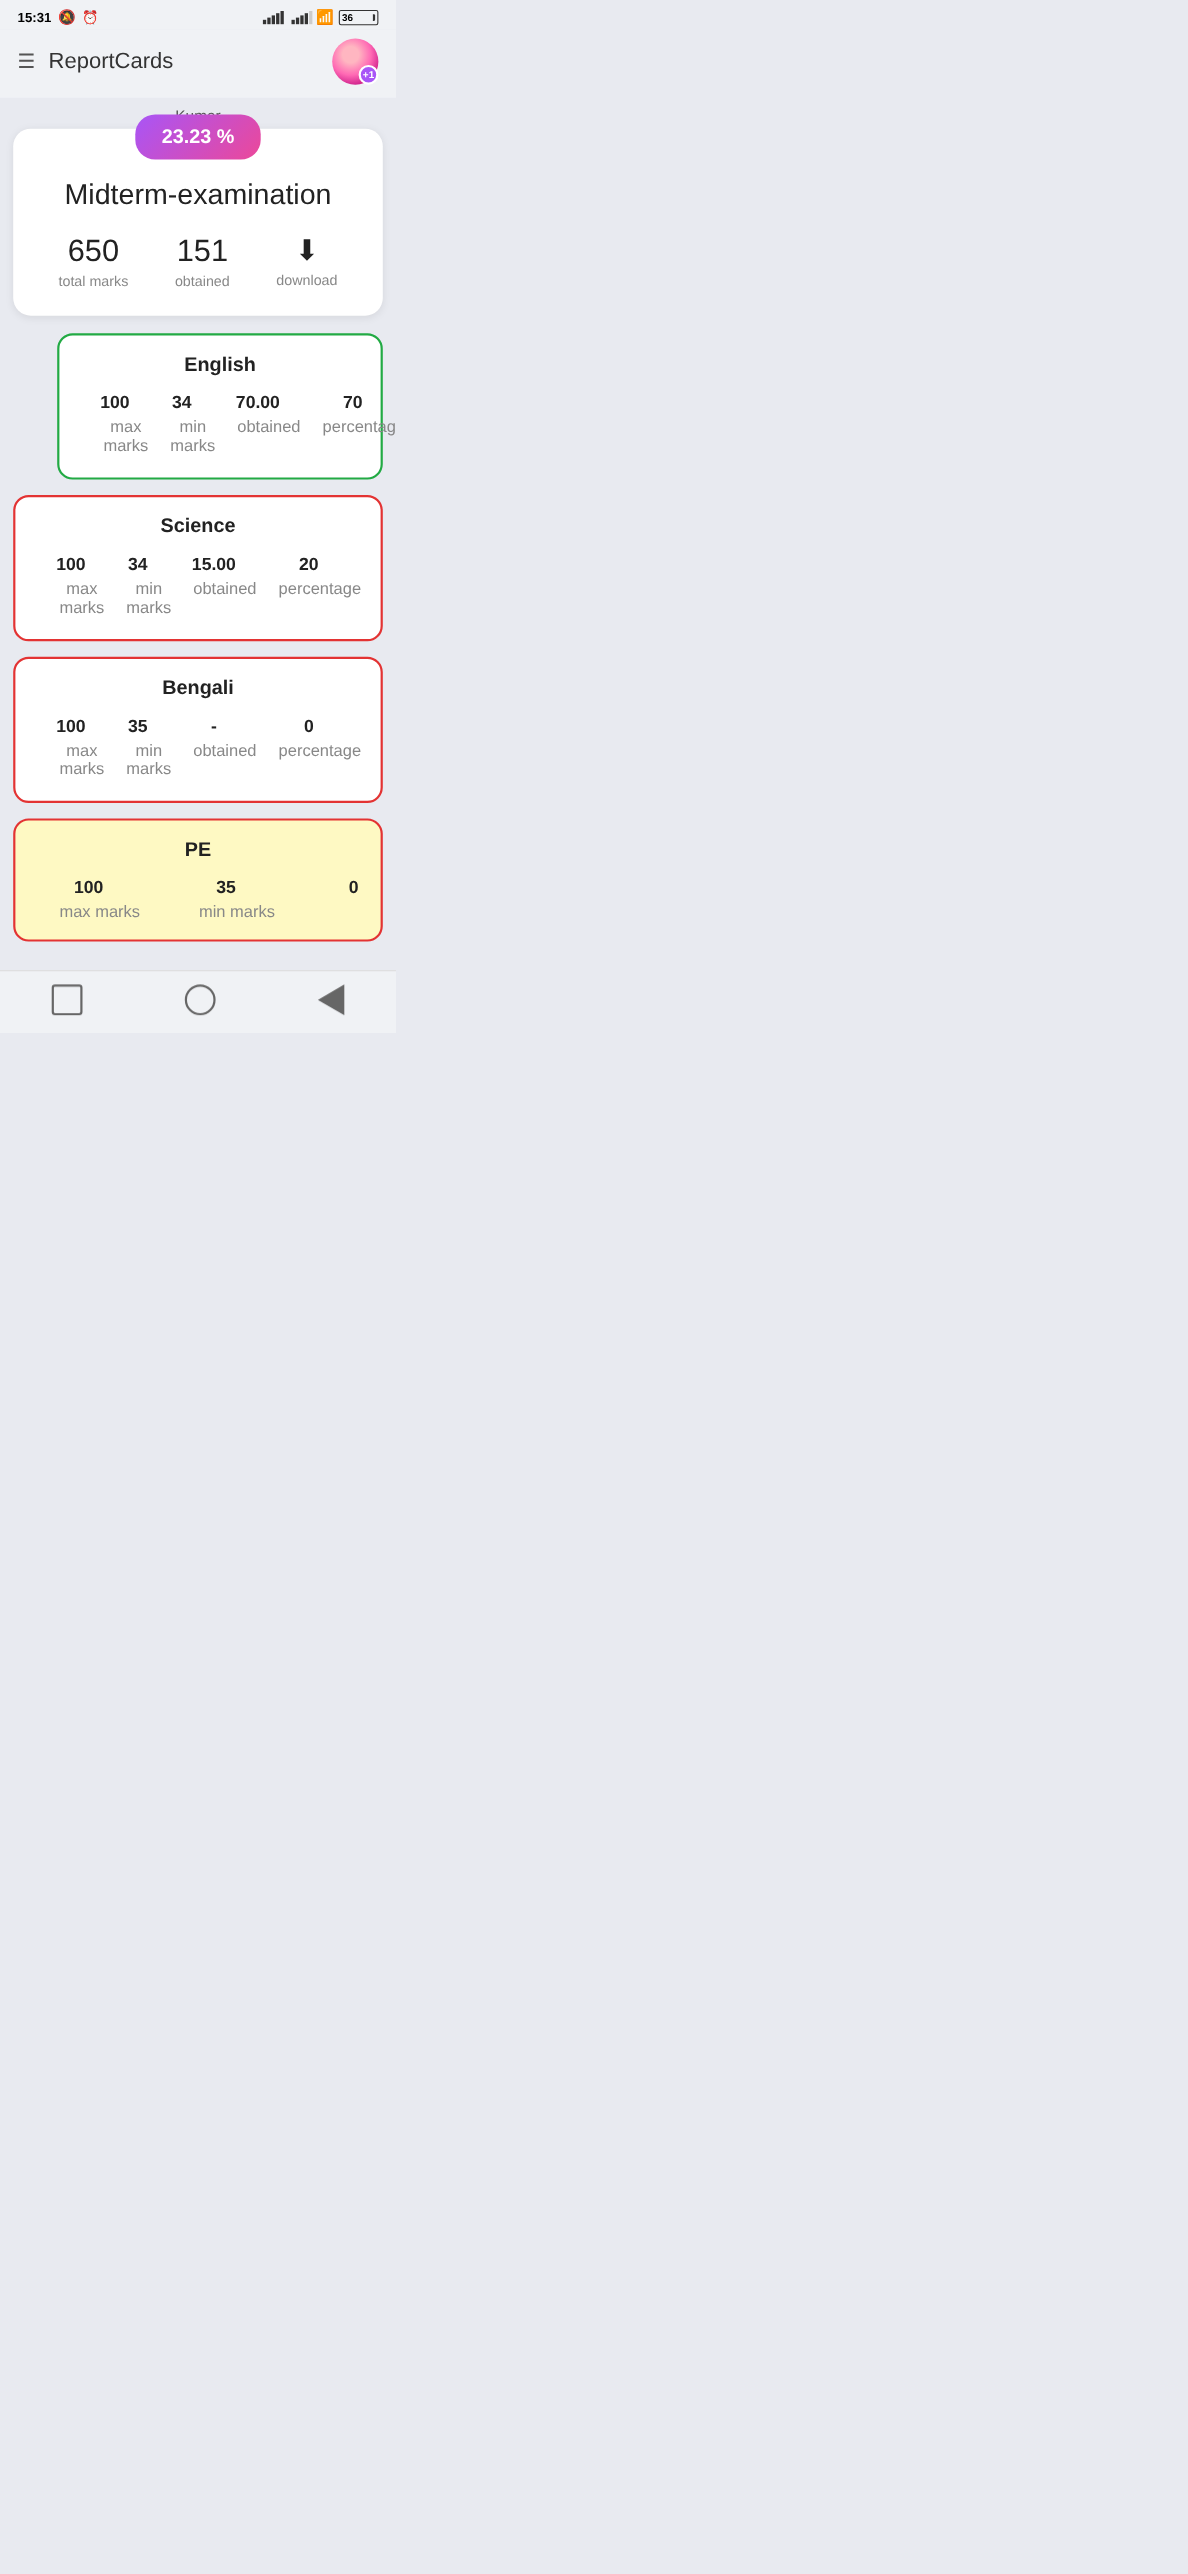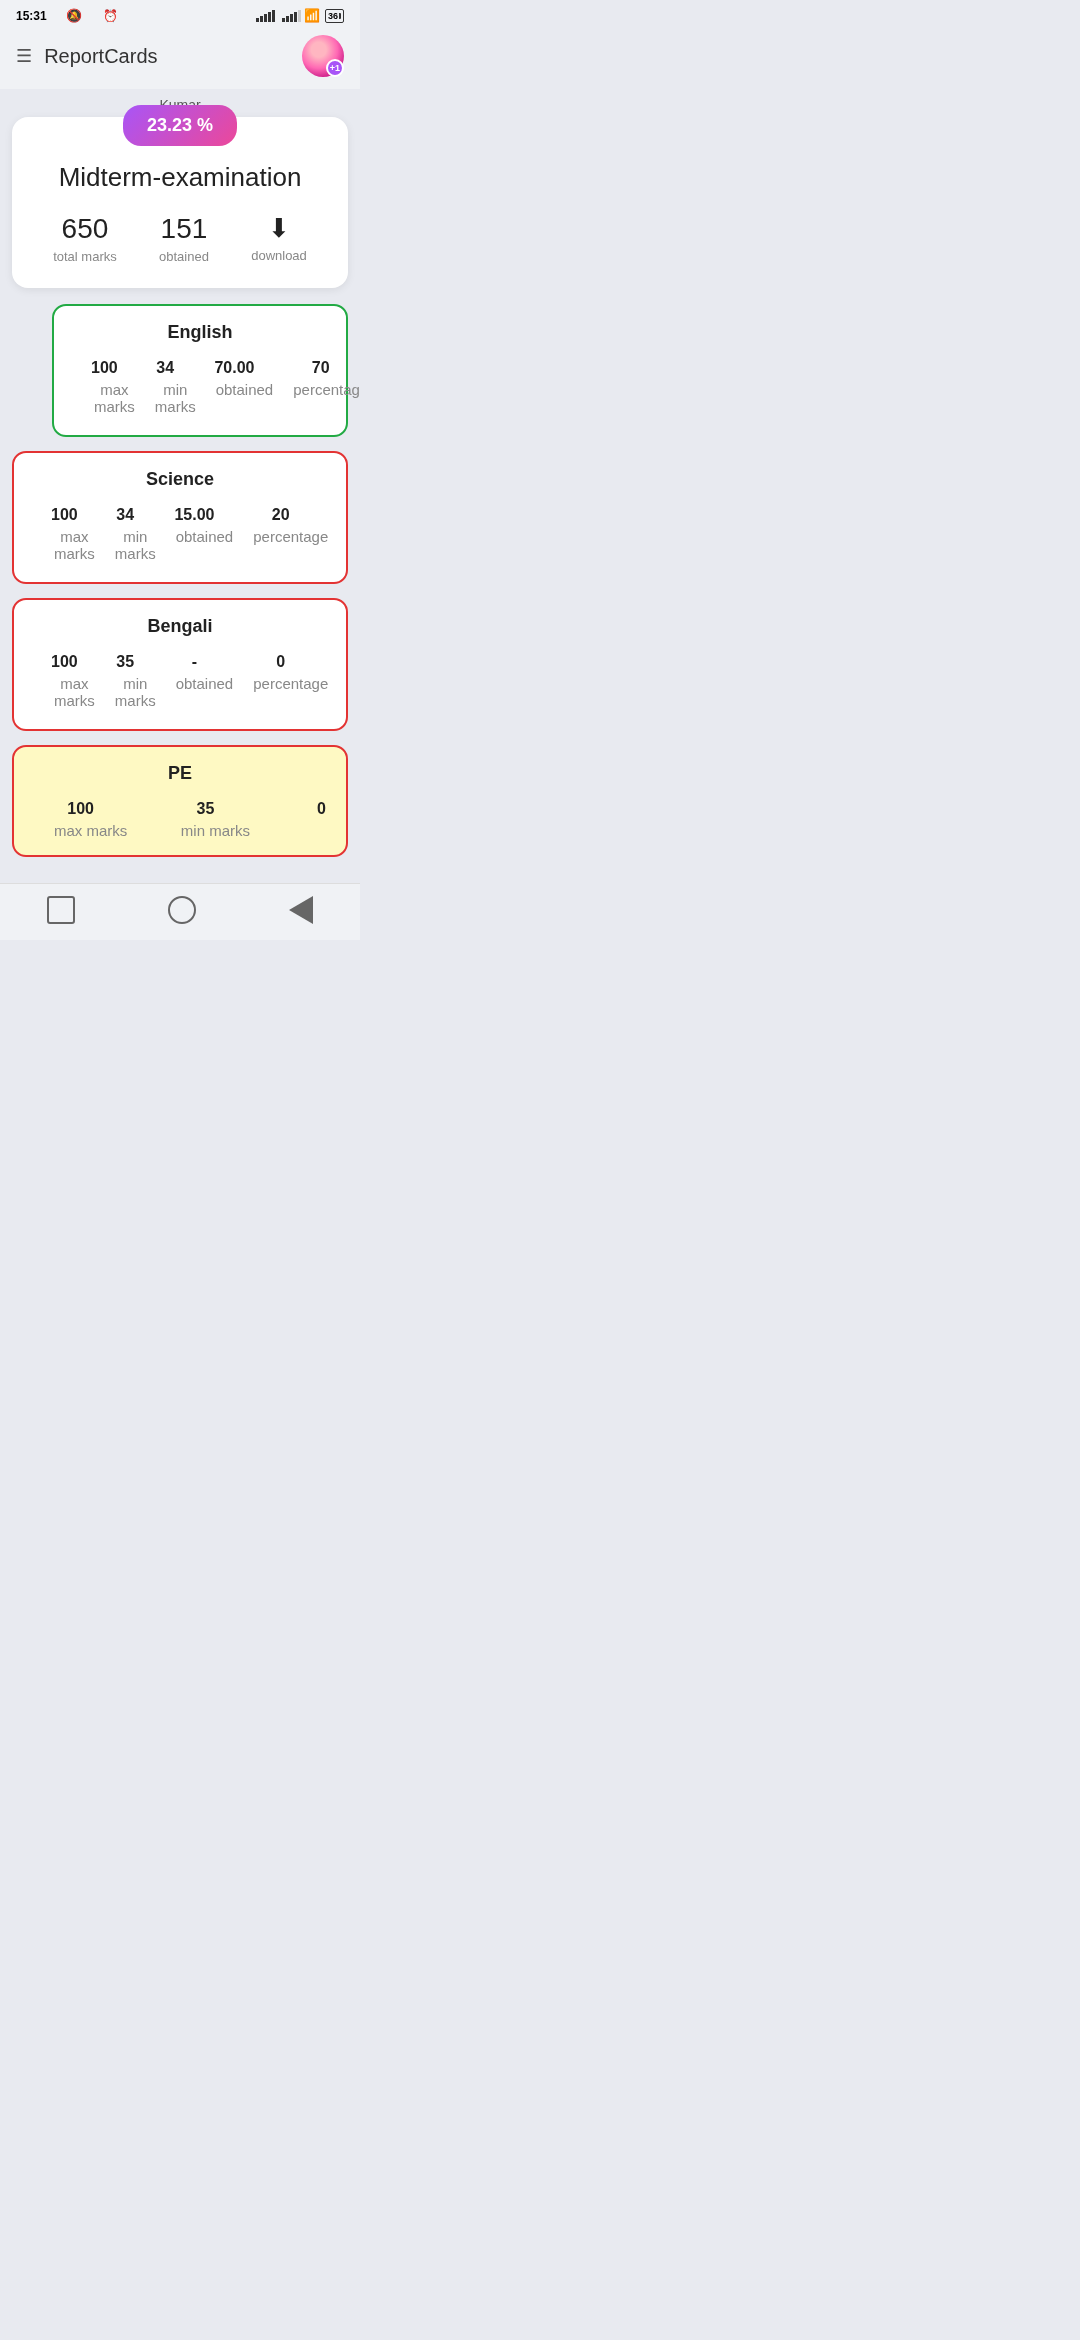--- a/index.html
+++ b/index.html
@@ -17,21 +17,21 @@
     
     .status-bar {
       background: #f0f2f5;
       display: flex;
       justify-content: space-between;
       align-items: center;
       padding: 8px 16px 4px 16px;
       font-size: 12px;
       font-weight: 600;
     }
-    .status-left { display: flex; align-items: center; gap: 20px; text-align: center; }
+    .status-left { display: flex; align-items: center; gap: 6px; text-align: center; }
     .status-right { display: flex; align-items: center; gap: 4px; font-size: 11px; }
 
     
     .header {
       background: #f0f2f5;
       display: flex;
       align-items: center;
       justify-content: space-between;
       padding: 8px 16px 12px 16px;
     }
@@ -212,21 +212,21 @@
     .signal-bars span {
       background: #333;
       width: 3px;
       display: block;
     }
 
     
     .battery {
       display: flex;
       align-items: center;
-      gap: 1px;
+      gap: 18px;
       border: 1.5px solid #333;
       border-radius: 2px;
       padding: 1px 2px;
       font-size: 9px;
       font-weight: 700;
     }
     .battery-nub {
       width: 2px;
       height: 6px;
       background: #333;

